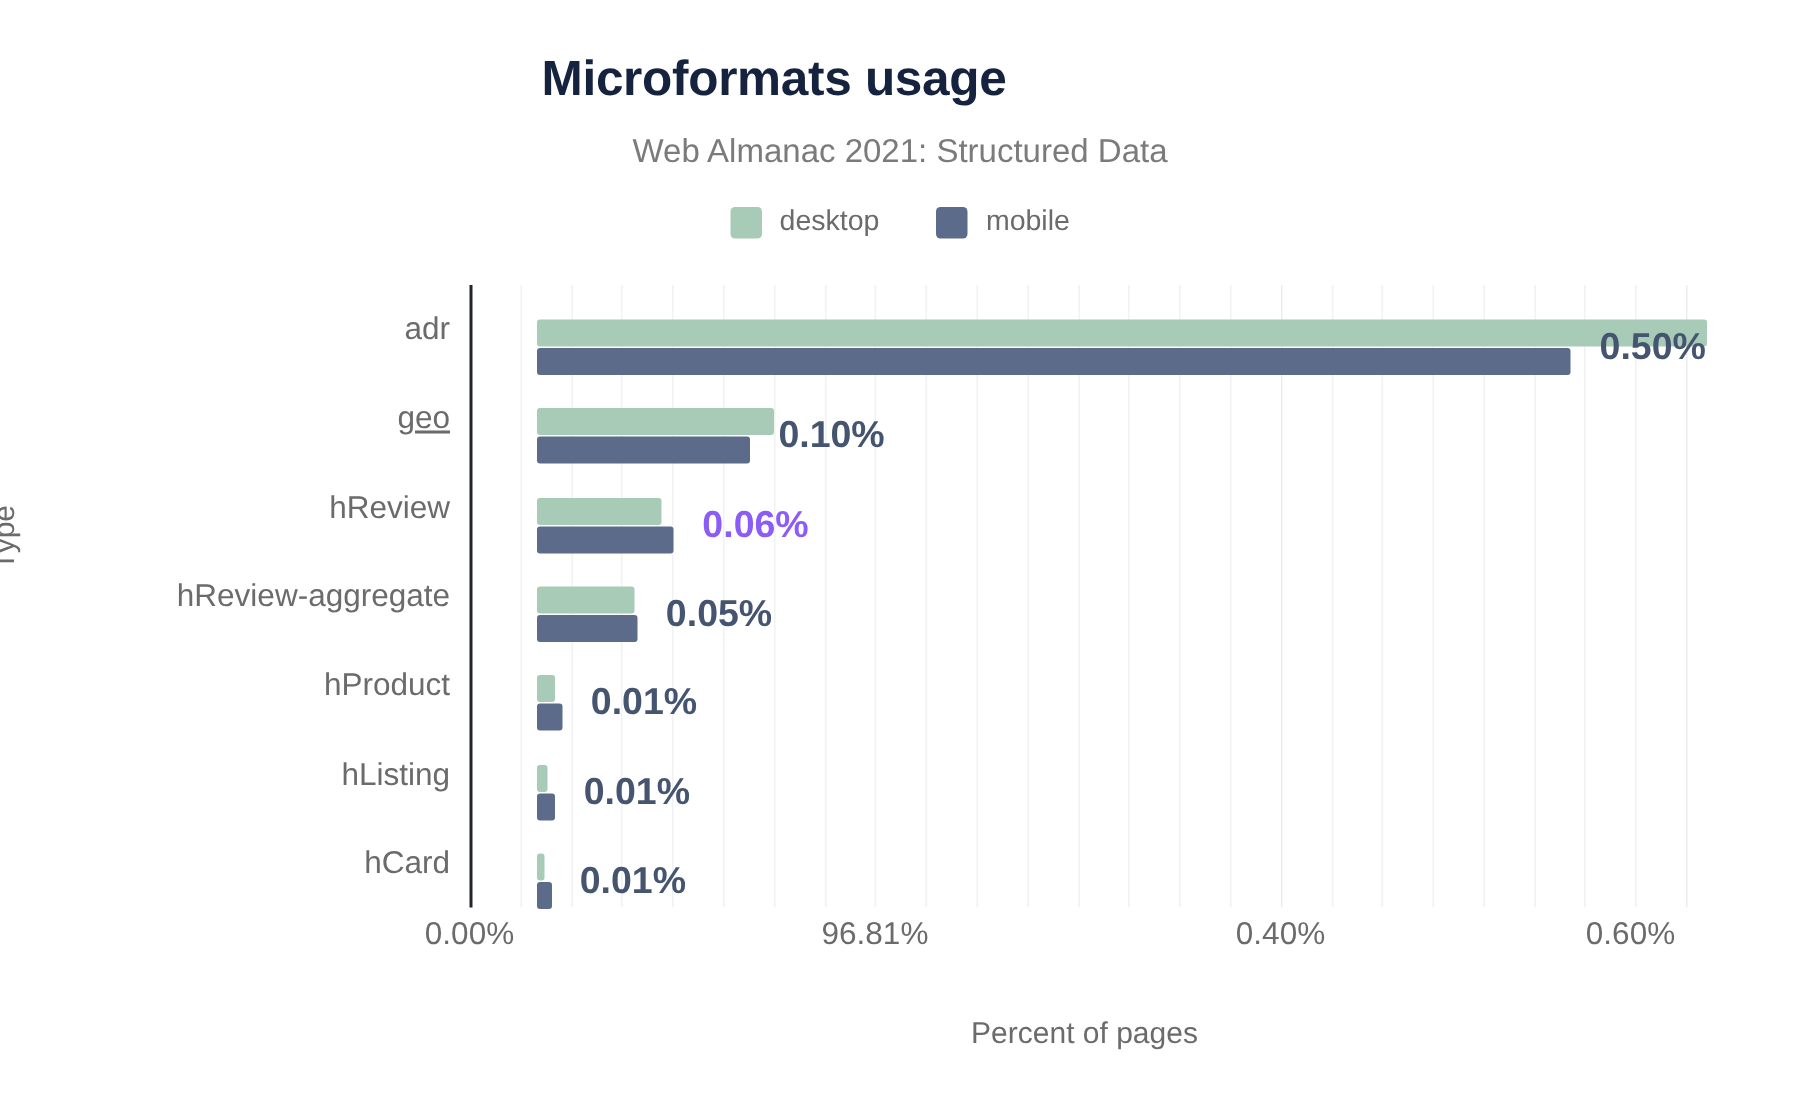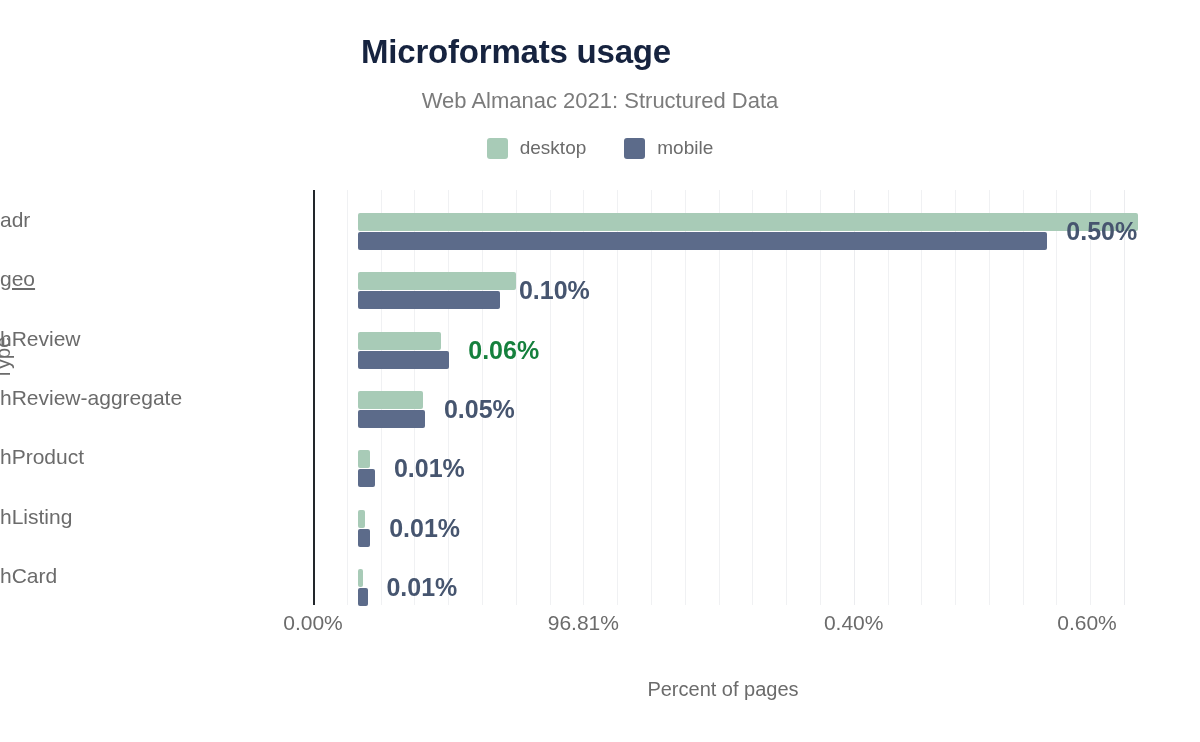--- a/index.html
+++ b/index.html
@@ -132,20 +132,21 @@
     font-weight: bold;
     color: #46556f;
     white-space: nowrap;
   }
 
   
   .cat-label {
     position: absolute;
     right: 0;
     width: 300px;
+    text-align: right;
     font-size: 21px;
     color: #6b6b6b;
     white-space: nowrap;
   }
   .cat-labels {
     position: absolute;
     left: 0;
     top: 190px;
     width: 300px;
     height: 415px;
@@ -252,21 +253,21 @@
         <div class="bar-value" style="left: 709.367px; color: rgb(70, 85, 111);">0.50%</div>
       </div>
       <div class="bar-group" style="top: 59.3px;">
         <div class="bar desktop" style="left: 1px; width: 158.1px; background: rgb(168, 203, 183);"></div>
         <div class="bar mobile" style="left: 1px; width: 141.9px; background: rgb(92, 107, 138);"></div>
         <div class="bar-value" style="left: 161.928px; color: rgb(70, 85, 111);">0.10%</div>
       </div>
       <div class="bar-group" style="top: 118.6px;">
         <div class="bar desktop" style="left: 1px; width: 83.1px; background: rgb(168, 203, 183);"></div>
         <div class="bar mobile" style="left: 1px; width: 91.2px; background: rgb(92, 107, 138);"></div>
-        <div class="bar-value" style="left: 111.24px; color: #15803d;">0.06%</div>
+        <div class="bar-value" style="left: 111.24px; color: #8b5cf6;">0.06%</div>
       </div>
       <div class="bar-group" style="top: 177.9px;">
         <div class="bar desktop" style="left: 1px; width: 64.9px; background: rgb(168, 203, 183);"></div>
         <div class="bar mobile" style="left: 1px; width: 66.9px; background: rgb(92, 107, 138);"></div>
         <div class="bar-value" style="left: 86.9091px; color: rgb(70, 85, 111);">0.05%</div>
       </div>
       <div class="bar-group" style="top: 237.2px;">
         <div class="bar desktop" style="left: 1px; width: 11.5px; background: rgb(168, 203, 183);"></div>
         <div class="bar mobile" style="left: 1px; width: 16.9px; background: rgb(92, 107, 138);"></div>
         <div class="bar-value" style="left: 36.8963px; color: rgb(70, 85, 111);">0.01%</div>

